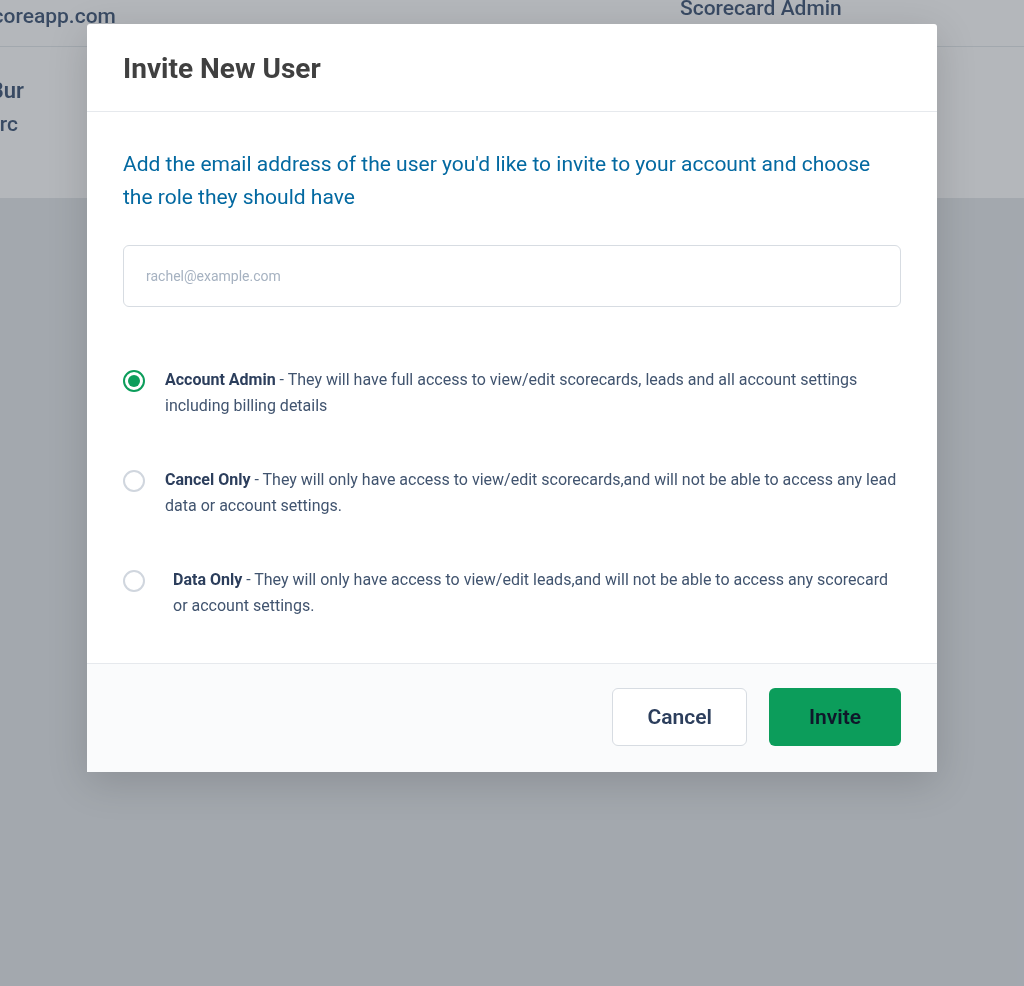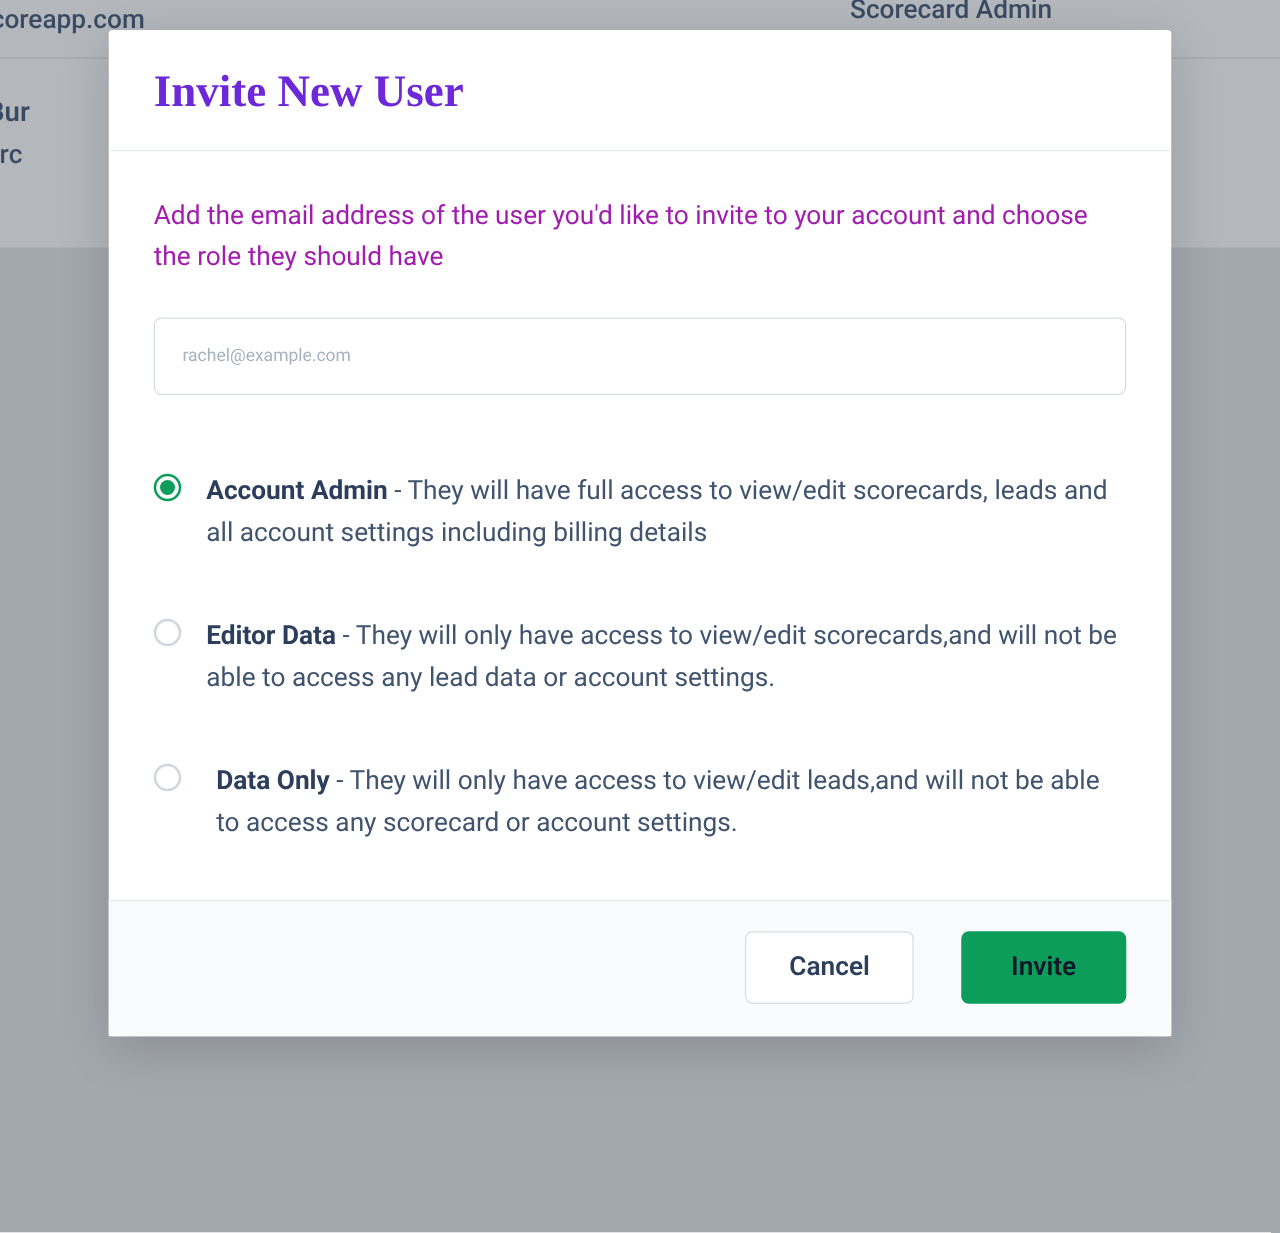--- a/index.html
+++ b/index.html
@@ -83,32 +83,31 @@
       border-radius: 3px;
       box-shadow: 0 10px 40px rgba(0,0,0,0.15);
       display: flex;
       flex-direction: column;
     }
     .modal-header {
       padding: 28px 36px 26px 36px;
       border-bottom: 1px solid #e6e9ed;
     }
     .modal-title {
-      font-size: 36px;
+      font-size: 28px;
       font-weight: 700;
-      color: #6d28d9;
-      font-family: Liberation Serif, serif;
+      color: #404040;
     }
     .modal-body {
       padding: 36px 36px 44px 36px;
     }
     .modal-instruction {
       font-size: 21px;
       line-height: 1.55;
-      color: #a21caf;
+      color: #0369a1;
       margin-bottom: 32px;
     }
     .email-input {
       width: 100%;
       height: 62px;
       border: 1px solid #d7dce2;
       border-radius: 6px;
       padding: 0 22px;
       font-size: 14px;
       color: #2c3e5c;
@@ -149,35 +148,35 @@
       content: "";
       position: absolute;
       top: 3px;
       left: 3px;
       width: 12px;
       height: 12px;
       border-radius: 50%;
       background: #0c9d5b;
     }
     .role-text {
-      font-size: 21px;
+      font-size: 16px;
       line-height: 1.62;
       color: #41546f;
     }
     .role-name {
       font-weight: 700;
       color: #2c3e5c;
     }
     .modal-footer {
       border-top: 1px solid #e6e9ed;
       background: #fafbfc;
       padding: 24px 36px 26px 56px;
       display: flex;
       justify-content: flex-end;
-      gap: 38px;
+      gap: 22px;
     }
     .btn {
       height: 58px;
       padding: 0 34px;
       border-radius: 6px;
       font-size: 21px;
       font-weight: 600;
       font-family: inherit;
       cursor: pointer;
       display: inline-flex;
@@ -222,21 +221,21 @@
           <div class="radio checked"></div>
           <div class="role-text">
             <span class="role-name">Account Admin</span><span> - They will have full access to view/edit scorecards, leads and all account settings including billing details</span>
           </div>
         </div>
 
 
         <div class="role-row">
           <div class="radio"></div>
           <div class="role-text">
-            <span class="role-name">Editor Data</span><span> - They will only have access to view/edit scorecards,and will not be able to access any lead data or account settings.</span>
+            <span class="role-name">Cancel Only</span><span> - They will only have access to view/edit scorecards,and will not be able to access any lead data or account settings.</span>
           </div>
         </div>
 
         <div class="role-row">
           <div class="radio"></div>
           <div class="role-text">
             <span class="role-name">Data Only</span><span> - They will only have access to view/edit leads,and will not be able to access any scorecard or account settings.</span>
           </div>
         </div>
 

